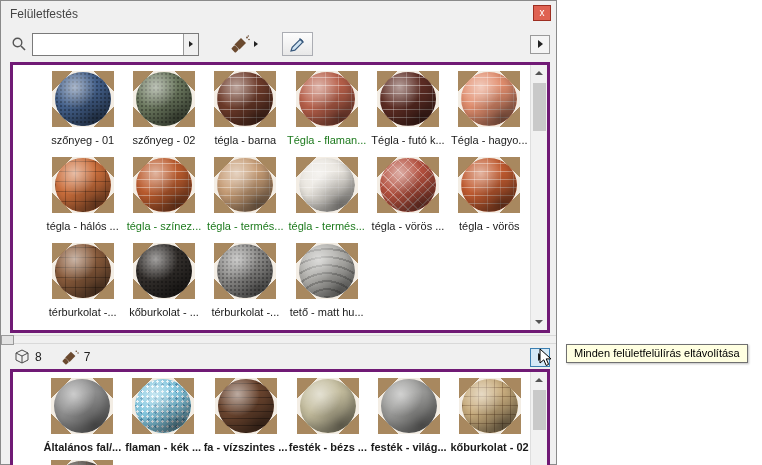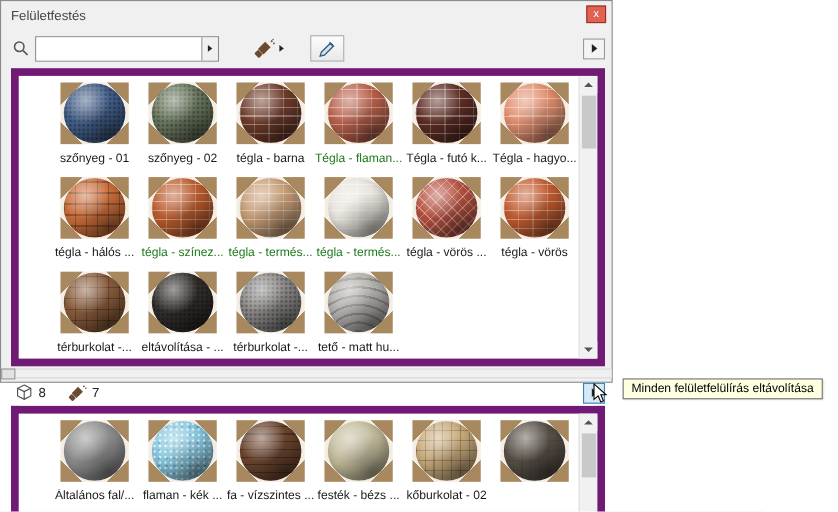--- a/index.html
+++ b/index.html
@@ -6,21 +6,21 @@
   html,body { width:762px; height:465px; }
   body {
     position: relative;
     background:#ffffff;
     font-family: "Liberation Sans", sans-serif;
     overflow: hidden;
   }
 
   
   .window {
-    position:absolute; left:0; top:0; width:557px; height:348px;
+    position:absolute; left:0; top:0; width:557px; height:465px;
     background:#f0f0f0;
     border:1px solid #8a8a8a;
   }
   .titlebar { position:relative; height:26px; }
   .titlebar .title {
     position:absolute; left:9px; top:6px;
     font-size:12px; color:#444;
   }
   .close-btn {
     position:absolute; right:5px; top:4px; width:18px; height:16px;
@@ -66,24 +66,24 @@
     border-top:4px solid transparent; border-bottom:4px solid transparent; }
   .tri-right.sm { border-left-width:4px; border-top-width:3px; border-bottom-width:3px; }
   .tri-up { width:0; height:0; border-bottom:4px solid #555;
     border-left:4px solid transparent; border-right:4px solid transparent; }
   .tri-down { width:0; height:0; border-top:4px solid #555;
     border-left:4px solid transparent; border-right:4px solid transparent; }
 
   
   .list-panel {
     position:absolute; left:9px; width:540px; background:#fff;
-    border:7px solid #701a75; display:flex; overflow:hidden;padding-left:29px;
+    border:3px solid #701a75; display:flex; overflow:hidden;padding-left:29px;
   }
   .panel-top { top:61px; height:271px; }
-  .panel-bottom { top:368px; height:97px; border-bottom:none; }
+  .panel-bottom { top:368px; height:97px; border-bottom:none;font-weight:bold; }
 
   .grid {
     flex:1; display:grid; grid-template-columns:repeat(6,1fr);
     align-content:start; padding-top:6px; overflow:hidden;
   }
   .mat-item { height:86px; text-align:center; cursor:default; }
   .panel-bottom .mat-item { height:82px; }
   .thumb {
     width:62px; height:56px; margin:0 auto; position:relative;
     background:
@@ -312,21 +312,21 @@
         <div class="mat-item">
     <div class="thumb">
       <div class="sphere sp-grid" style="background-color: rgb(138, 92, 60);"></div>
     </div>
     <div class="mat-label">térburkolat -...</div>
   </div>
         <div class="mat-item">
     <div class="thumb">
       <div class="sphere sp-dots" style="background-color: rgb(51, 47, 44);"></div>
     </div>
-    <div class="mat-label">eltávolítása - ...</div>
+    <div class="mat-label">kőburkolat - ...</div>
   </div>
         <div class="mat-item">
     <div class="thumb">
       <div class="sphere sp-dots" style="background-color: rgb(141, 140, 138);"></div>
     </div>
     <div class="mat-label">térburkolat -...</div>
   </div>
         <div class="mat-item">
     <div class="thumb">
       <div class="sphere sp-waves" style="background-color: rgb(179, 178, 174);"></div>
@@ -396,20 +396,26 @@
     <div class="mat-label">fa - vízszintes ...</div>
   </div>
         <div class="mat-item">
     <div class="thumb">
       <div class="sphere" style="background-color: rgb(195, 188, 157);"></div>
     </div>
     <div class="mat-label">festék - bézs ...</div>
   </div>
         <div class="mat-item">
     <div class="thumb">
+      <div class="sphere" style="background-color: rgb(155, 155, 153);"></div>
+    </div>
+    <div class="mat-label">festék - világ...</div>
+  </div>
+        <div class="mat-item">
+    <div class="thumb">
       <div class="sphere sp-stone" style="background-color: rgb(201, 173, 126);"></div>
     </div>
     <div class="mat-label">kőburkolat - 02</div>
   </div>
         <div class="mat-item">
     <div class="thumb">
       <div class="sphere sp-stone" style="background-color: rgb(87, 80, 74);"></div>
     </div>
     <div class="mat-label"></div>
   </div>

